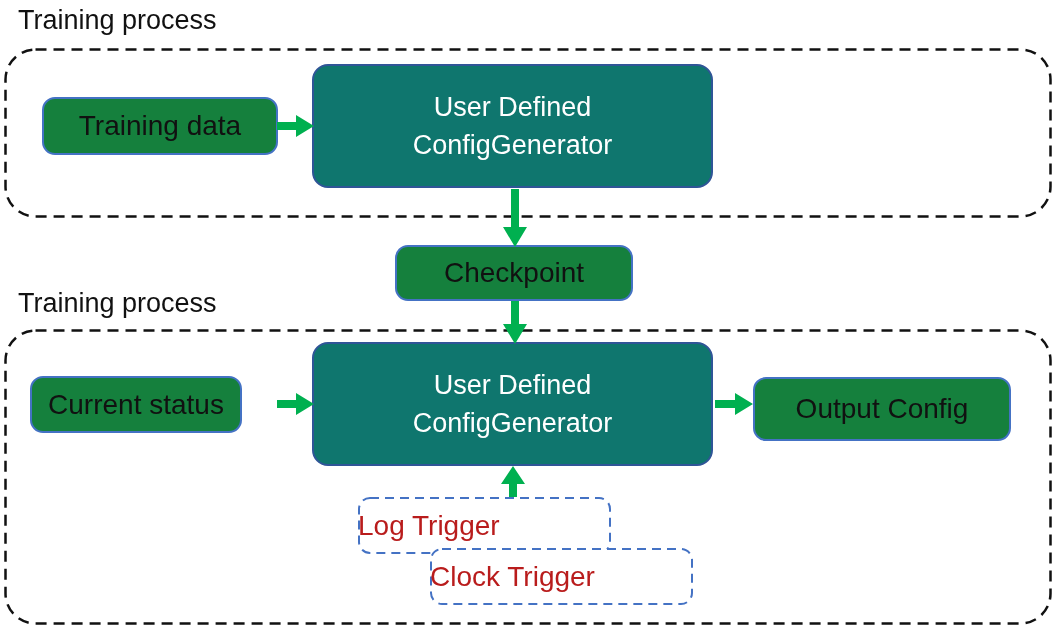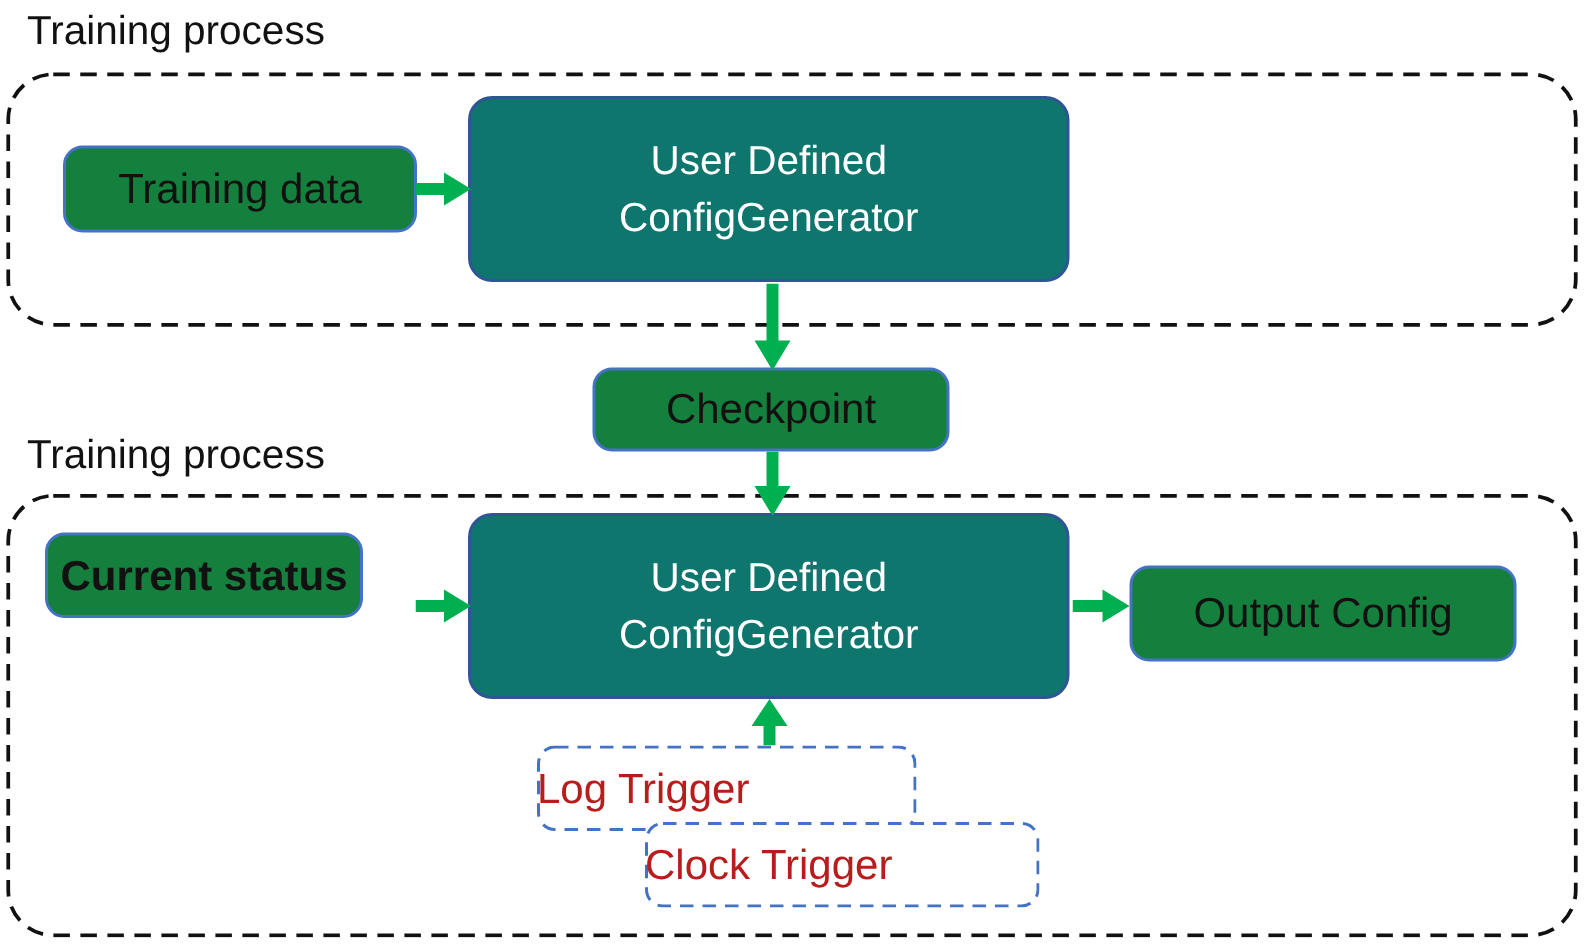--- a/index.html
+++ b/index.html
@@ -90,21 +90,21 @@
   <svg class="arrow" style="left:502px; top:301px;" width="26" height="43">
     <polygon points="9,0 17,0 17,23 25,23 13,43 1,23 9,23" fill="#00B050"></polygon>
   </svg>
 
   <div class="section-label" style="left:18px; top:288px;">Training process</div>
 
   <svg class="frame" style="left:4px; top:329px;" width="1048" height="296">
     <rect x="1.5" y="1.5" width="1045" height="293" rx="30" ry="30" fill="none" stroke="#111111" stroke-width="2.5" stroke-dasharray="11 7"></rect>
   </svg>
 
-  <div class="node outline" style="left:30px; top:355px; width:212px; height:57px;font-weight:bold;">
+  <div class="node outline" style="left:30px; top:376px; width:212px; height:57px;">
     <span>Current status</span>
   </div>
 
   <svg class="arrow" style="left:277px; top:392px;" width="37" height="24">
     <polygon points="0,8 19,8 19,1 37,12 19,23 19,16 0,16" fill="#00B050"></polygon>
   </svg>
 
   <div class="node blue" style="left:312px; top:342px; width:401px; height:124px;">
     <div>User Defined</div>
     <div>ConfigGenerator</div>

